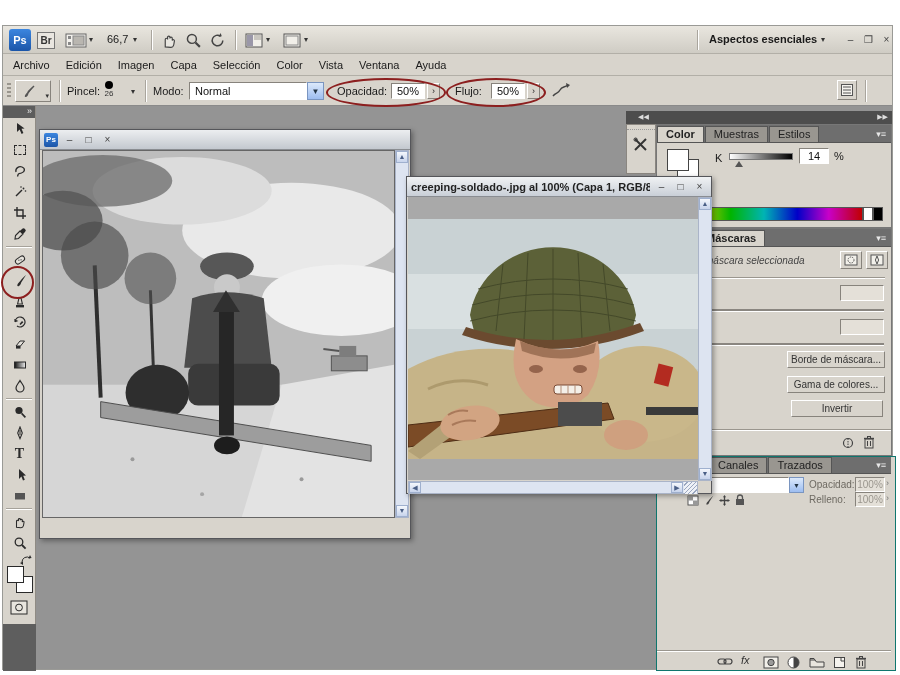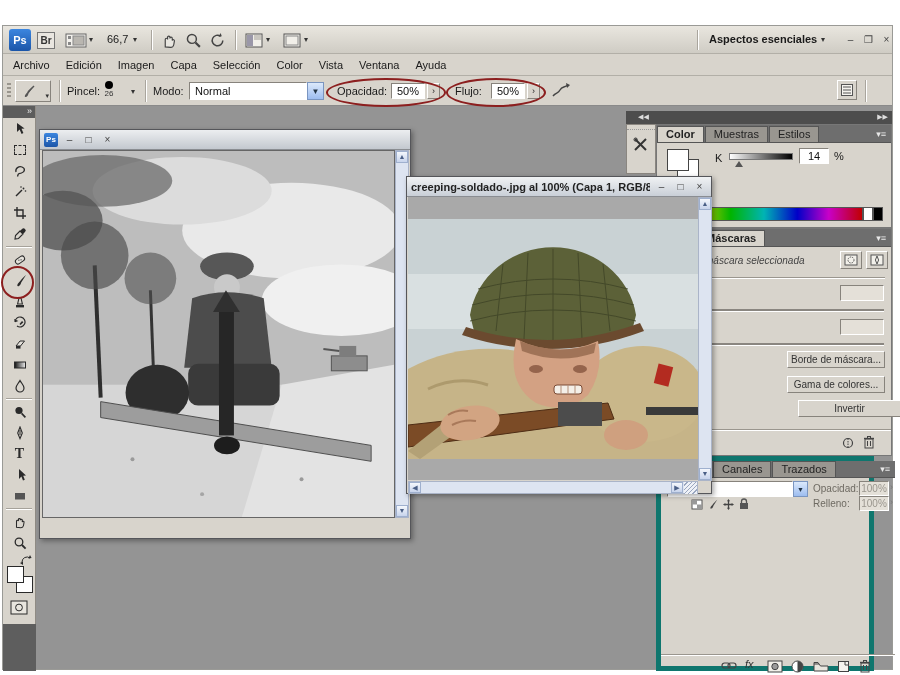--- a/index.html
+++ b/index.html
@@ -328,37 +328,37 @@
           <path d="M7 2 L8.6 6 L7 10 L5.4 6 Z" fill="none" stroke="#555"></path>
         </svg>
       </div>
     <div class="abs" style="left:6px;top:48px;width:222px;height:1px;background:#9a968e;box-shadow:0 1px 0 #fff"></div>
     <div class="abs insetd" style="left:183px;top:56px;width:44px;height:16px"></div>
     <div class="abs" style="left:8px;top:80px;width:219px;height:2px;background:#8a8680;box-shadow:0 1px 0 #fff"></div>
     <div class="abs insetd" style="left:183px;top:90px;width:44px;height:16px"></div>
     <div class="abs" style="left:8px;top:114px;width:219px;height:2px;background:#8a8680;box-shadow:0 1px 0 #fff"></div>
     <div class="pbtn" style="left:130px;top:122px;width:98px">Borde de máscara...</div>
     <div class="pbtn" style="left:130px;top:147px;width:98px">Gama de colores...</div>
-    <div class="pbtn" style="left:141px;top:171px;width:103px">Invertir</div>
+    <div class="pbtn" style="left:134px;top:171px;width:92px">Invertir</div>
     <div class="abs" style="left:0;top:200px;width:234px;height:26px;border-top:1px solid #9a968e;box-shadow:inset 0 1px 0 #fff">
       <svg class="abs" style="left:184px;top:6px" width="14" height="14" viewBox="0 0 14 14">
           <circle cx="7" cy="7" r="4.5" fill="none" stroke="#444" stroke-width="1.2"></circle>
           <path d="M7 2.5 v9" stroke="#444" stroke-dasharray="1.5 1"></path>
         </svg>
       <svg class="abs" style="left:206px;top:5px" width="12" height="14" viewBox="0 0 12 14">
           <rect x="2" y="4" width="8" height="9" fill="none" stroke="#444"></rect>
           <line x1="1" y1="3.5" x2="11" y2="3.5" stroke="#444" stroke-width="1.4"></line>
           <rect x="4.5" y="1.5" width="3" height="2" fill="none" stroke="#444"></rect>
           <line x1="4.5" y1="6" x2="4.5" y2="11" stroke="#444"></line>
           <line x1="7.5" y1="6" x2="7.5" y2="11" stroke="#444"></line>
         </svg>
     </div>
   </div>
 
-  <div class="abs" style="left:653px;top:430px;width:218px;height:215px;z-index:2;background:#d8d4cc;border:5px solid #0f766e">
+  <div class="abs" style="left:653px;top:430px;width:240px;height:215px;z-index:2;background:#d8d4cc;border:1px solid #0f766e">
     <div class="tabbar" style="left:0;top:0;width:234px;height:17px">
       <span class="tab active">Capas</span>
       <span class="tab">Canales</span>
       <span class="tab">Trazados</span>
       <span class="panelmenu">▾≡</span>
     </div>
 
     <div class="abs inset" style="left:6px;top:20px;width:126px;height:16px;line-height:14px;padding-left:4px">Normal</div>
     <div class="abs" style="left:132px;top:20px;width:15px;height:16px;background:linear-gradient(#dce9fb,#9dbdf0);border:1px solid #7a95c0;color:#234;font-size:7px;text-align:center;line-height:15px">▼</div>
     <span class="abs small" style="left:152px;top:22px;color:#6e6a62">Opacidad:</span>

